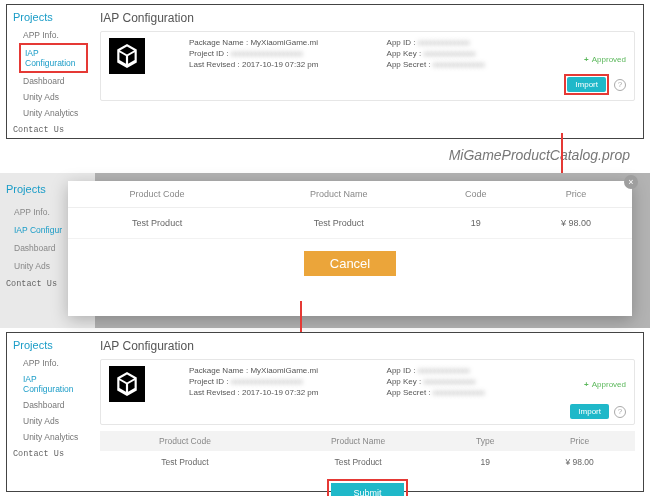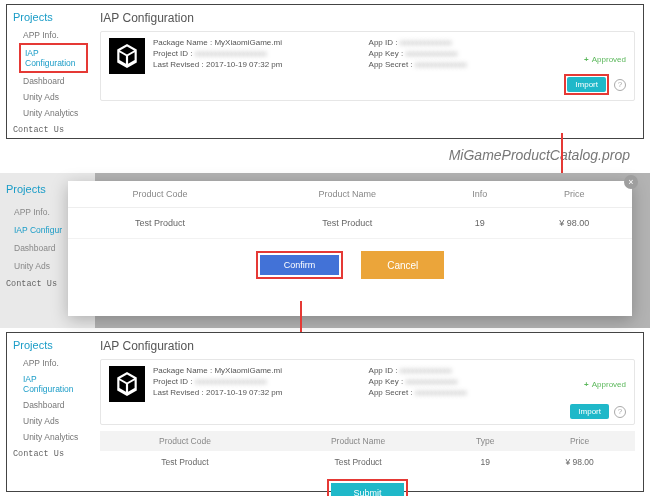--- a/index.html
+++ b/index.html
@@ -40,36 +40,36 @@
   .mid-bg .bg-sidebar li.active { color:#1a9cc7; }
   .mid-bg .approved-bg { position:absolute; right:18px; top:62px; color:#5bb85b; font-size:8px; }
   .mid-bg .import-bg { position:absolute; right:18px; bottom:16px; display:flex; gap:5px; align-items:center;}
   .modal { position:absolute; left:68px; right:18px; top:8px; bottom:12px; background:#fff; box-shadow:0 4px 16px rgba(0,0,0,.25); }
   .modal-close { position:absolute; top:-6px; right:-6px; width:14px; height:14px; background:#9e9e9e; border-radius:50%; color:#fff; font-size:9px; display:flex; align-items:center; justify-content:center; cursor:pointer; }
   .modal table { width:100%; border-collapse:collapse; font-size:9px; }
   .modal th { font-weight:400; color:#888; padding:8px 6px; border-bottom:1px solid #eee; text-align:center; }
   .modal td { color:#666; padding:10px 6px; border-bottom:1px solid #f2f2f2; text-align:center; }
   .modal-footer { display:flex; justify-content:center; gap:18px; padding:12px 0 0 0; }
   .btn-confirm { background:#4272d7; color:#fff; border:none; padding:5px 24px; font-size:9px; cursor:pointer; }
-  .btn-cancel  { background:#eba53a; color:#fff; border:none; padding:5px 26px; font-size:10px; cursor:pointer; }
+  .btn-cancel  { background:#eba53a; color:#fff; border:none; padding:5px 26px; font-size:13px; cursor:pointer; }
 
   
   .annot-row { height:30px; position:relative; margin:0 6px; }
   .annot-label { position:absolute; right:14px; top:4px; font-size:14px; font-style:italic; color:#777; }
   .arrow-line { background:#e53935; position:absolute; }
   .arrow-head { width:0; height:0; border-left:5px solid transparent; border-right:5px solid transparent; border-top:8px solid #e53935; position:absolute; }
 
   
   .prod-table { width:100%; border-collapse:collapse; font-size:8.5px; margin-top:6px; }
   .prod-table th { background:#f3f3f3; font-weight:400; color:#888; padding:5px; text-align:center; }
   .prod-table td { padding:6px; color:#666; text-align:center; }
   .submit-row { text-align:center; padding:6px 0 2px 0; }
   .submit-btn { background:#1fb8c9; color:#fff; border:none; padding:5px 22px; font-size:9px; cursor:pointer; }
 
-  .col2 { display:flex; flex:1;}
+  .col2 { display:flex; flex:1;margin-left:36px;}
   .kv2 { flex:1; display:flex; flex-direction:column; gap:2px; font-size:8px;}
 </style>
 </head>
 <body>
 
 <div class="panel panel-top">
   <div class="sidebar">
     <div class="projects">Projects</div>
     <ul class="nav">
       <li>APP Info.</li>
@@ -137,35 +137,34 @@
     </div>
   </div>
 
   <div class="modal">
     <div class="modal-close">×</div>
     <table>
       <thead>
           <tr>
         <th>Product Code</th>
         <th>Product Name</th>
-        <th>Info</th>
+        <th>Code</th>
         <th>Price</th>
       </tr>
         </thead>
       <tbody>
           <tr>
         <td>Test Product</td>
         <td>Test Product</td>
         <td>19</td>
         <td>¥ 98.00</td>
       </tr>
         </tbody>
     </table>
     <div class="modal-footer">
-      <span class="redbox" style="padding:2px;"><button class="btn-confirm">Confirm</button></span>
       <button class="btn-cancel">Cancel</button>
     </div>
   </div>
 
   <div>
     <div class="arrow-line" style="left:300px; top:128px; width:2px; height:55px;"></div>
     <div class="arrow-head" style="left:296px; top:181px;"></div>
   </div>
 </div>
 

